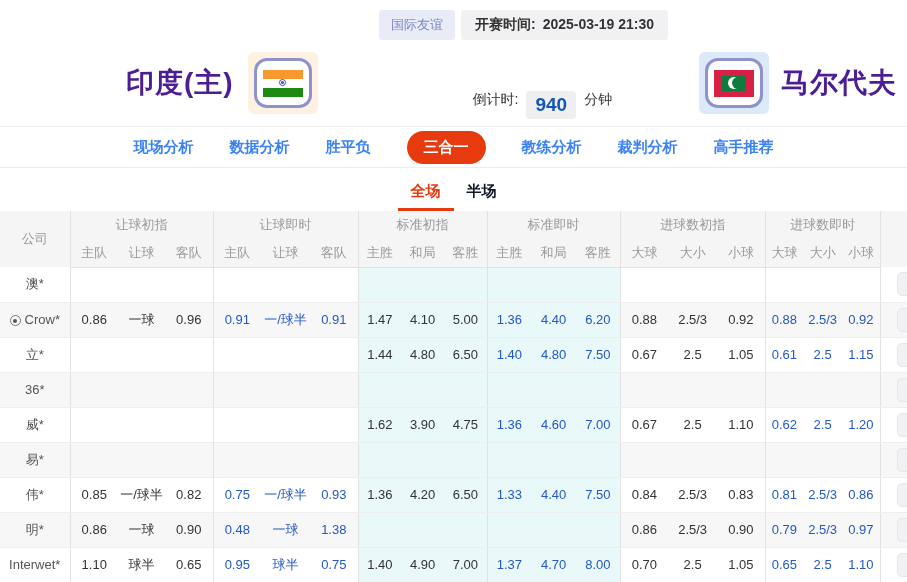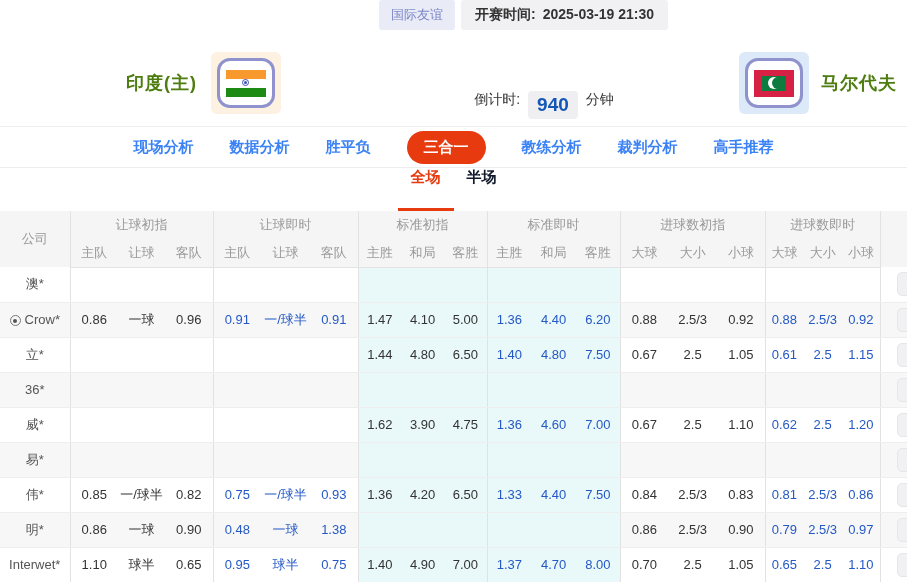--- a/index.html
+++ b/index.html
@@ -2,29 +2,29 @@
 <html style="--accent: #e83a0f; --liveblue: #2458c5; --cd-blue: #1456b8; --cyan: #e9f8f9;"><head>
 <meta charset="utf-8">
 <style>
   * { box-sizing: border-box; }
   html,body { margin:0; padding:0; }
   body {
     width:907px; height:582px; overflow:hidden; background:#fff;
     font-family:"Liberation Sans","DejaVu Sans",sans-serif; color:#333;
   }
   
-  .topbar { height:40px; display:flex; align-items:flex-start; justify-content:center; }
+  .topbar { height:40px; display:flex; align-items:flex-end; justify-content:center; }
   .topbar-inner { display:flex; align-items:center; gap:6px; transform:translateX(70px); }
   .league-badge { background:#e9ebf7; color:#7b87c6; font-size:13px; padding:6px 12px; border-radius:3px; }
   .kickoff { background:#f1f1f3; color:#333; font-size:14px; font-weight:bold; padding:6px 14px; border-radius:3px; display:flex; gap:7px; }
   
   .teams { height:86px; display:flex; align-items:center; }
   .team-left { display:flex; align-items:center; gap:14px; margin-left:126px; }
   .team-right { display:flex; align-items:center; gap:12px; margin-right:10px;font-family:Liberation Serif, serif; }
-  .team-name { font-size:18px; font-weight:bold; color:#4d7c0f; letter-spacing:1px; }
+  .team-name { font-size:28px; font-weight:bold; color:#4c1d95; letter-spacing:1px; }
   .countdown { flex:1; display:flex; align-items:flex-start; justify-content:center; gap:8px; font-size:14px; color:#333; transform:translateX(34px);margin-top:44px; }
   .cd-value { background:#efeff1; color:var(--cd-blue,#1456b8); font-weight:bold; font-size:19px; padding:3px 9px; border-radius:4px; }
   .flag-wrap { padding:6px; border-radius:6px; }
   .flag-wrap.home { background:#fdf2e2; }
   .flag-wrap.away { background:#dce9f8; }
   .flag-box { width:58px; height:50px; background:#fff; border:3px solid #8f92cc; border-radius:13px;
               display:flex; align-items:center; justify-content:center; }
   .flag-india { width:40px; height:27px; display:flex; flex-direction:column; }
   .in-sa { height:9px; background:#f8992d; }
   .in-wh { height:9px; background:#fff; position:relative; }
@@ -36,21 +36,21 @@
   .flag-mv { width:40px; height:27px; background:#d62144; position:relative; }
   .mv-green { position:absolute; left:8px; right:8px; top:6px; bottom:6px; background:#0e7c3f; overflow:hidden; }
   .mv-green:before { content:""; position:absolute; left:6px; top:1.5px; width:12px; height:12px; background:#fff; border-radius:50%; }
   .mv-green:after  { content:""; position:absolute; left:9.5px; top:1.5px; width:12px; height:12px; background:#0e7c3f; border-radius:50%; }
   
   .nav { height:42px; border-top:1px solid #ededed; border-bottom:1px solid #ededed;
          display:flex; align-items:center; justify-content:center; gap:36px; }
   .nav-tab { font-size:15px; font-weight:bold; color:#3b82f6; cursor:pointer; white-space:nowrap; }
   .nav-tab.active { background:var(--accent,#e83a0f); color:#fff; border-radius:999px; padding:7px 17px; }
   
-  .subtabs { height:43px; display:flex; justify-content:center; }
+  .subtabs { height:43px; display:flex; align-items:flex-end; justify-content:center; }
   .subtab { font-size:15px; font-weight:bold; color:#0f172a; padding:0 13px 10px; cursor:pointer; }
   .subtab.active { color:var(--accent,#e83a0f); border-bottom:3px solid var(--accent,#e83a0f); padding-bottom:7px; }
   
   table { border-collapse:collapse; table-layout:fixed; width:907px; font-size:13px; }
   th { background:#f5f5f5; color:#999; font-weight:normal; height:28px; text-align:center; padding:0; }
   thead tr.sub th { border-bottom:1px solid #e3e3e3; }
   td { height:35px; text-align:center; padding:0; border-bottom:1px solid #eeeeee; color:#333; background:#fff; }
   tr.zebra td { background:#f7f7f7; }
   td.cyan, tr.zebra td.cyan { background:var(--cyan,#e9f8f9); }
   td.blue { color:var(--liveblue,#2458c5); }

